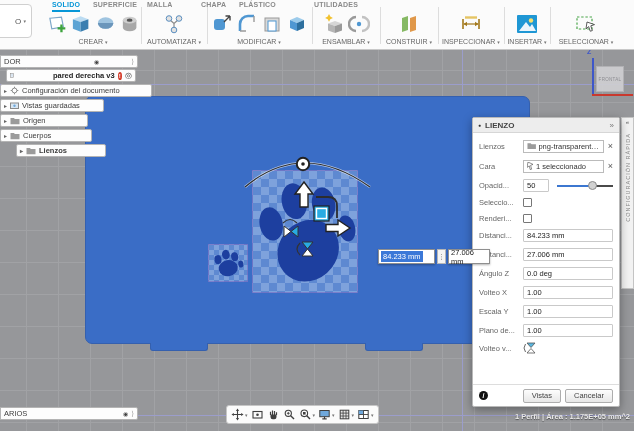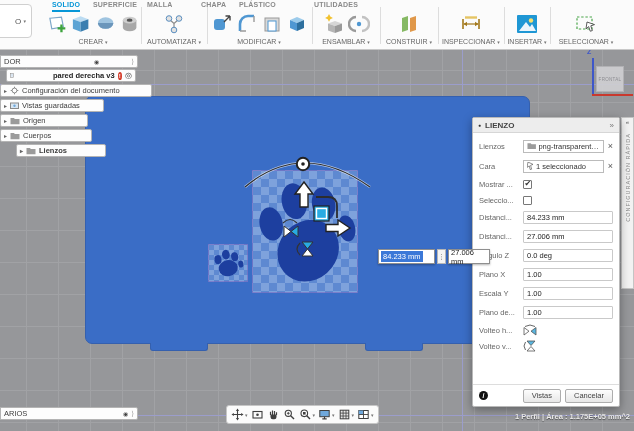--- a/index.html
+++ b/index.html
@@ -500,27 +500,38 @@
         <span class="lbl">Cara</span>
         <div class="valchip">
           <svg width="7" height="8" viewBox="0 0 7 8">
             <polygon points="1,0 6,2.4 3.6,3.3 4.6,7.2 3.2,7.6 2.3,3.9 0,5.4" fill="#fff" stroke="#444" stroke-width="0.6"></polygon>
           </svg>
           <span>1 seleccionado</span>
         </div>
         <span class="xbtn">×</span>
       </div>
 
-
-      <div class="drow h16">
-        <span class="lbl">Mostrar ...</span>
-        <span class="cbx checked"></span>
-      </div>
+      <div class="drow h18">
+        <span class="lbl">Opacid...</span>
+        <div class="tinput numin">
+            <span>50</span>
+          </div>
+        <div class="slider">
+          <div class="track-l"></div>
+          <div class="track-r"></div>
+          <div class="thumb"></div>
+        </div>
+      </div>
+
       <div class="drow h16">
         <span class="lbl">Seleccio...</span>
+        <span class="cbx"></span>
+      </div>
+      <div class="drow h16">
+        <span class="lbl">Renderi...</span>
         <span class="cbx"></span>
       </div>
 
       <div class="drow h19">
         <span class="lbl">Distanci...</span>
         <div class="tinput">
             <span>84.233 mm</span>
           </div>
       </div>
       <div class="drow h19">
@@ -529,48 +540,38 @@
             <span>27.006 mm</span>
           </div>
       </div>
       <div class="drow h19">
         <span class="lbl">Ángulo Z</span>
         <div class="tinput">
             <span>0.0 deg</span>
           </div>
       </div>
       <div class="drow h19">
-        <span class="lbl">Plano X</span>
+        <span class="lbl">Volteo X</span>
         <div class="tinput">
             <span>1.00</span>
           </div>
       </div>
       <div class="drow h19">
         <span class="lbl">Escala Y</span>
         <div class="tinput">
             <span>1.00</span>
           </div>
       </div>
       <div class="drow h19">
         <span class="lbl">Plano de...</span>
         <div class="tinput">
             <span>1.00</span>
           </div>
       </div>
 
-      <div class="drow h16">
-        <span class="lbl">Volteo h...</span>
-        <span class="flipbtn">
-          <svg width="14" height="12" viewBox="0 0 14 12">
-            <path d="M2,2.5 Q7,-0.5 12,2.5" fill="none" stroke="#555" stroke-width="0.9"></path>
-            <polygon points="1,3.5 1,11 6,7.2" fill="#fff" stroke="#555" stroke-width="0.8"></polygon>
-            <polygon points="13,3.5 13,11 8,7.2" fill="#59b6e0" stroke="#555" stroke-width="0.8"></polygon>
-          </svg>
-        </span>
-      </div>
       <div class="drow h16">
         <span class="lbl">Volteo v...</span>
         <span class="flipbtn">
           <svg width="14" height="12" viewBox="0 0 14 12">
             <path d="M2.5,2 Q-0.5,6 2.5,10" fill="none" stroke="#555" stroke-width="0.9"></path>
             <polygon points="4,1 12,1 8,5.5" fill="#59b6e0" stroke="#555" stroke-width="0.8"></polygon>
             <polygon points="4,11 12,11 8,6.5" fill="#fff" stroke="#555" stroke-width="0.8"></polygon>
           </svg>
         </span>
       </div>

